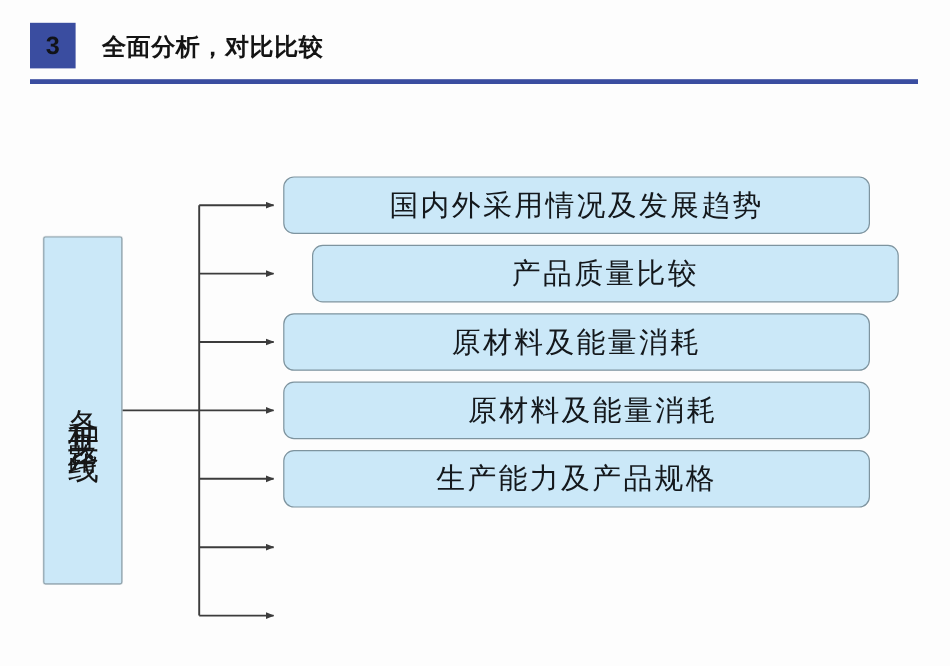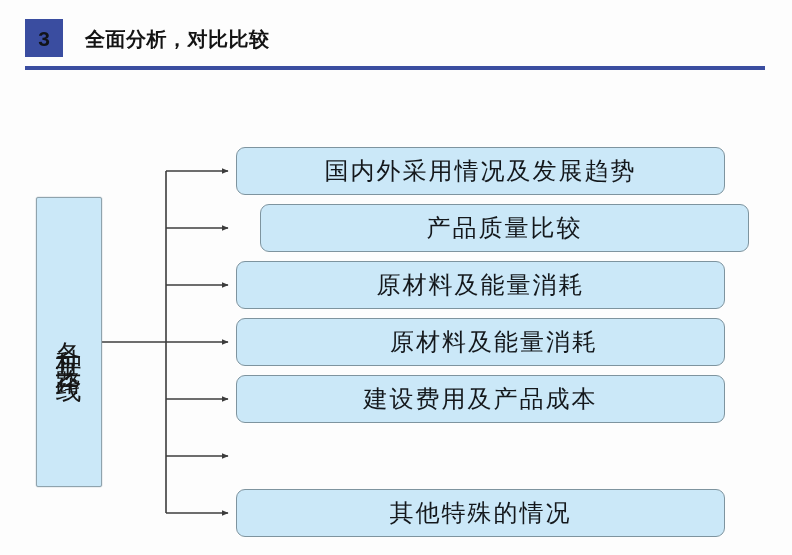--- a/index.html
+++ b/index.html
@@ -177,19 +177,16 @@
   <div class="item-box" style="top:132px;margin-left:24px;">
     <span class="item-label">产品质量比较</span>
   </div>
   <div class="item-box" style="top:189px;">
     <span class="item-label">原材料及能量消耗</span>
   </div>
   <div class="item-box" style="top:246px;padding-left:27px;">
     <span class="item-label">原材料及能量消耗</span>
   </div>
   <div class="item-box" style="top:303px;">
-    <span class="item-label">建设费用及产品成本</span>
-  </div>
-  <div class="item-box" style="top:417px;">
-    <span class="item-label">其他特殊的情况</span>
+    <span class="item-label">生产能力及产品规格</span>
   </div>
 
 </div>
 
 </body></html>

